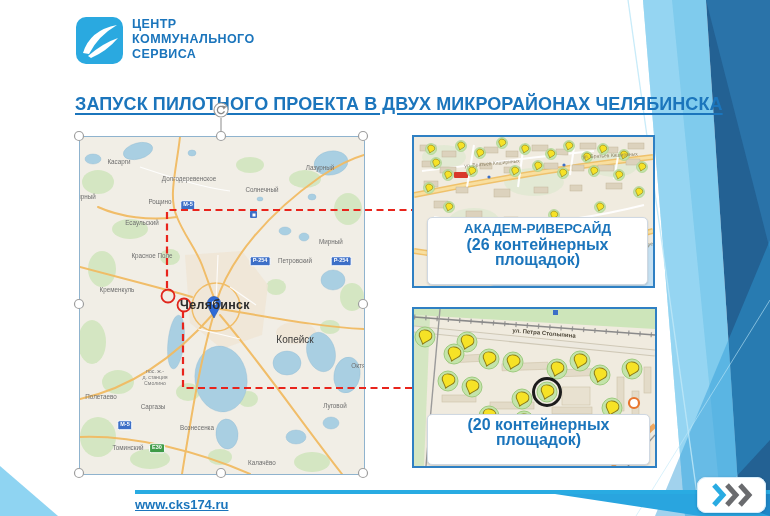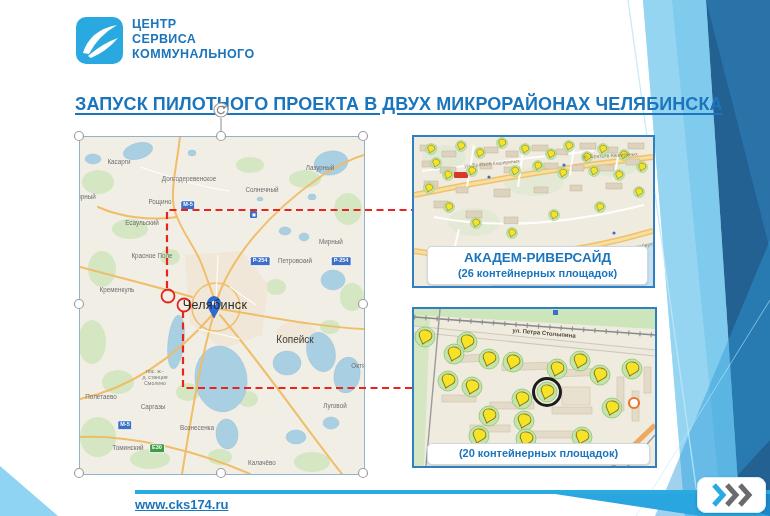--- a/index.html
+++ b/index.html
@@ -20,40 +20,40 @@
   #title{position:absolute;left:75px;top:94px;width:600px;z-index:2;color:#1B75BC;font-weight:bold;
          font-size:18px;letter-spacing:.1px;text-decoration:underline;text-underline-offset:3px;
          text-decoration-thickness:2px;white-space:nowrap;}
 
   
   #regionmap{position:absolute;left:79px;top:136px;width:284px;height:337px;z-index:2;
              border:1px solid #8FB3CE;box-sizing:content-box;overflow:hidden;background:#F1EEE6;}
   #region-labels,#region-badges{position:absolute;left:0;top:0;right:0;bottom:0;overflow:hidden;}
   .map-label{position:absolute;transform:translate(-50%,-50%);font-size:6.3px;color:#6e6e6e;
              white-space:nowrap;font-family:"Liberation Sans",sans-serif;}
-  .map-label.city{font-size:12.5px;color:#2b2b2b;font-weight:400;letter-spacing:.3px;}
+  .map-label.city{font-size:12.5px;color:#2b2b2b;font-weight:700;letter-spacing:.3px;}
   .map-label.town{font-size:10px;color:#3d3d3d;}
   .map-label.tiny{font-size:5.2px;color:#7a7a7a;}
   .roadbadge{position:absolute;transform:translate(-50%,-50%);font-size:5.5px;font-weight:bold;color:#fff;
              padding:1px 2px;border-radius:2px;line-height:1;white-space:nowrap;border:.5px solid #fff;}
   .roadbadge.blue{background:#3D6FC7;}
   .roadbadge.green{background:#3E9B47;}
 
   
   .minimap{position:absolute;z-index:2;border:2px solid #2F80C3;box-sizing:border-box;background:#F0EBDF;overflow:hidden;}
   #academ{left:412px;top:135px;width:243px;height:153px;}
   #parkovy{left:412px;top:307px;width:245px;height:161px;}
   .street-labels{position:absolute;left:0;top:0;right:0;bottom:0;}
   .street-label{position:absolute;transform:translate(-50%,-50%);font-size:5px;color:#8F8468;white-space:nowrap;}
   #parkovy .street-label{font-size:6px;color:#4a4436;font-weight:bold;}
   .caption{position:absolute;left:13px;right:5px;bottom:1px;background:#fff;border:1px solid #cfd8e2;
-           border-radius:5px;text-align:center;padding:2px 0 3px;z-index:3;
+           border-radius:5px;text-align:center;padding:2px 0 17px;z-index:3;
            box-shadow:0 1px 2px rgba(0,0,0,.15);}
   .caption .cap1{display:block;color:#1B75BC;font-weight:bold;font-size:13.5px;line-height:17px;}
-  .caption .cap2{display:block;color:#1B75BC;font-weight:bold;font-size:11px;line-height:15px;}
+  .caption .cap2{display:block;color:#1B75BC;font-weight:bold;font-size:16px;line-height:15px;}
 
   
   #overlay{position:absolute;left:0;top:0;z-index:5;pointer-events:none;}
 
   
   #footer-line{position:absolute;left:135px;top:490px;width:635px;height:4px;background:#29ABE2;z-index:2;}
   #sitelink{position:absolute;left:135px;top:497px;z-index:4;color:#1B75BC;font-weight:bold;font-size:13px;
             text-decoration:underline;}
   #nextbtn{position:absolute;left:697px;top:477px;width:69px;height:36px;background:#fff;border-radius:9px;
            z-index:6;display:flex;align-items:center;justify-content:center;
@@ -79,22 +79,22 @@
 
   <div id="logo">
     <div class="logo-icon">
       <svg width="47" height="47" viewBox="0 0 47 47">
         <path d="M7 36 Q 14 13, 41 8 Q 22 19, 13 37 Z" fill="#fff"></path>
         <path d="M12 39 Q 27 26, 42 21 Q 31 34, 15 41 Z" fill="#fff"></path>
       </svg>
     </div>
     <div class="logo-text">
       <span>ЦЕНТР</span>
+      <span>КОММУНАЛЬНОГО</span>
       <span>СЕРВИСА</span>
-      <span>КОММУНАЛЬНОГО</span>
     </div>
   </div>
 
   <div id="title">ЗАПУСК ПИЛОТНОГО ПРОЕКТА В ДВУХ МИКРОРАЙОНАХ ЧЕЛЯБИНСКА</div>
 
   <div id="regionmap">
     <svg class="art" width="284" height="337" viewBox="0 0 284 337">
       <rect width="284" height="337" fill="#F1EEE6"></rect>
       <g fill="#CBE4B6" opacity="0.75">
         <ellipse cx="18" cy="45" rx="16" ry="12"></ellipse>

